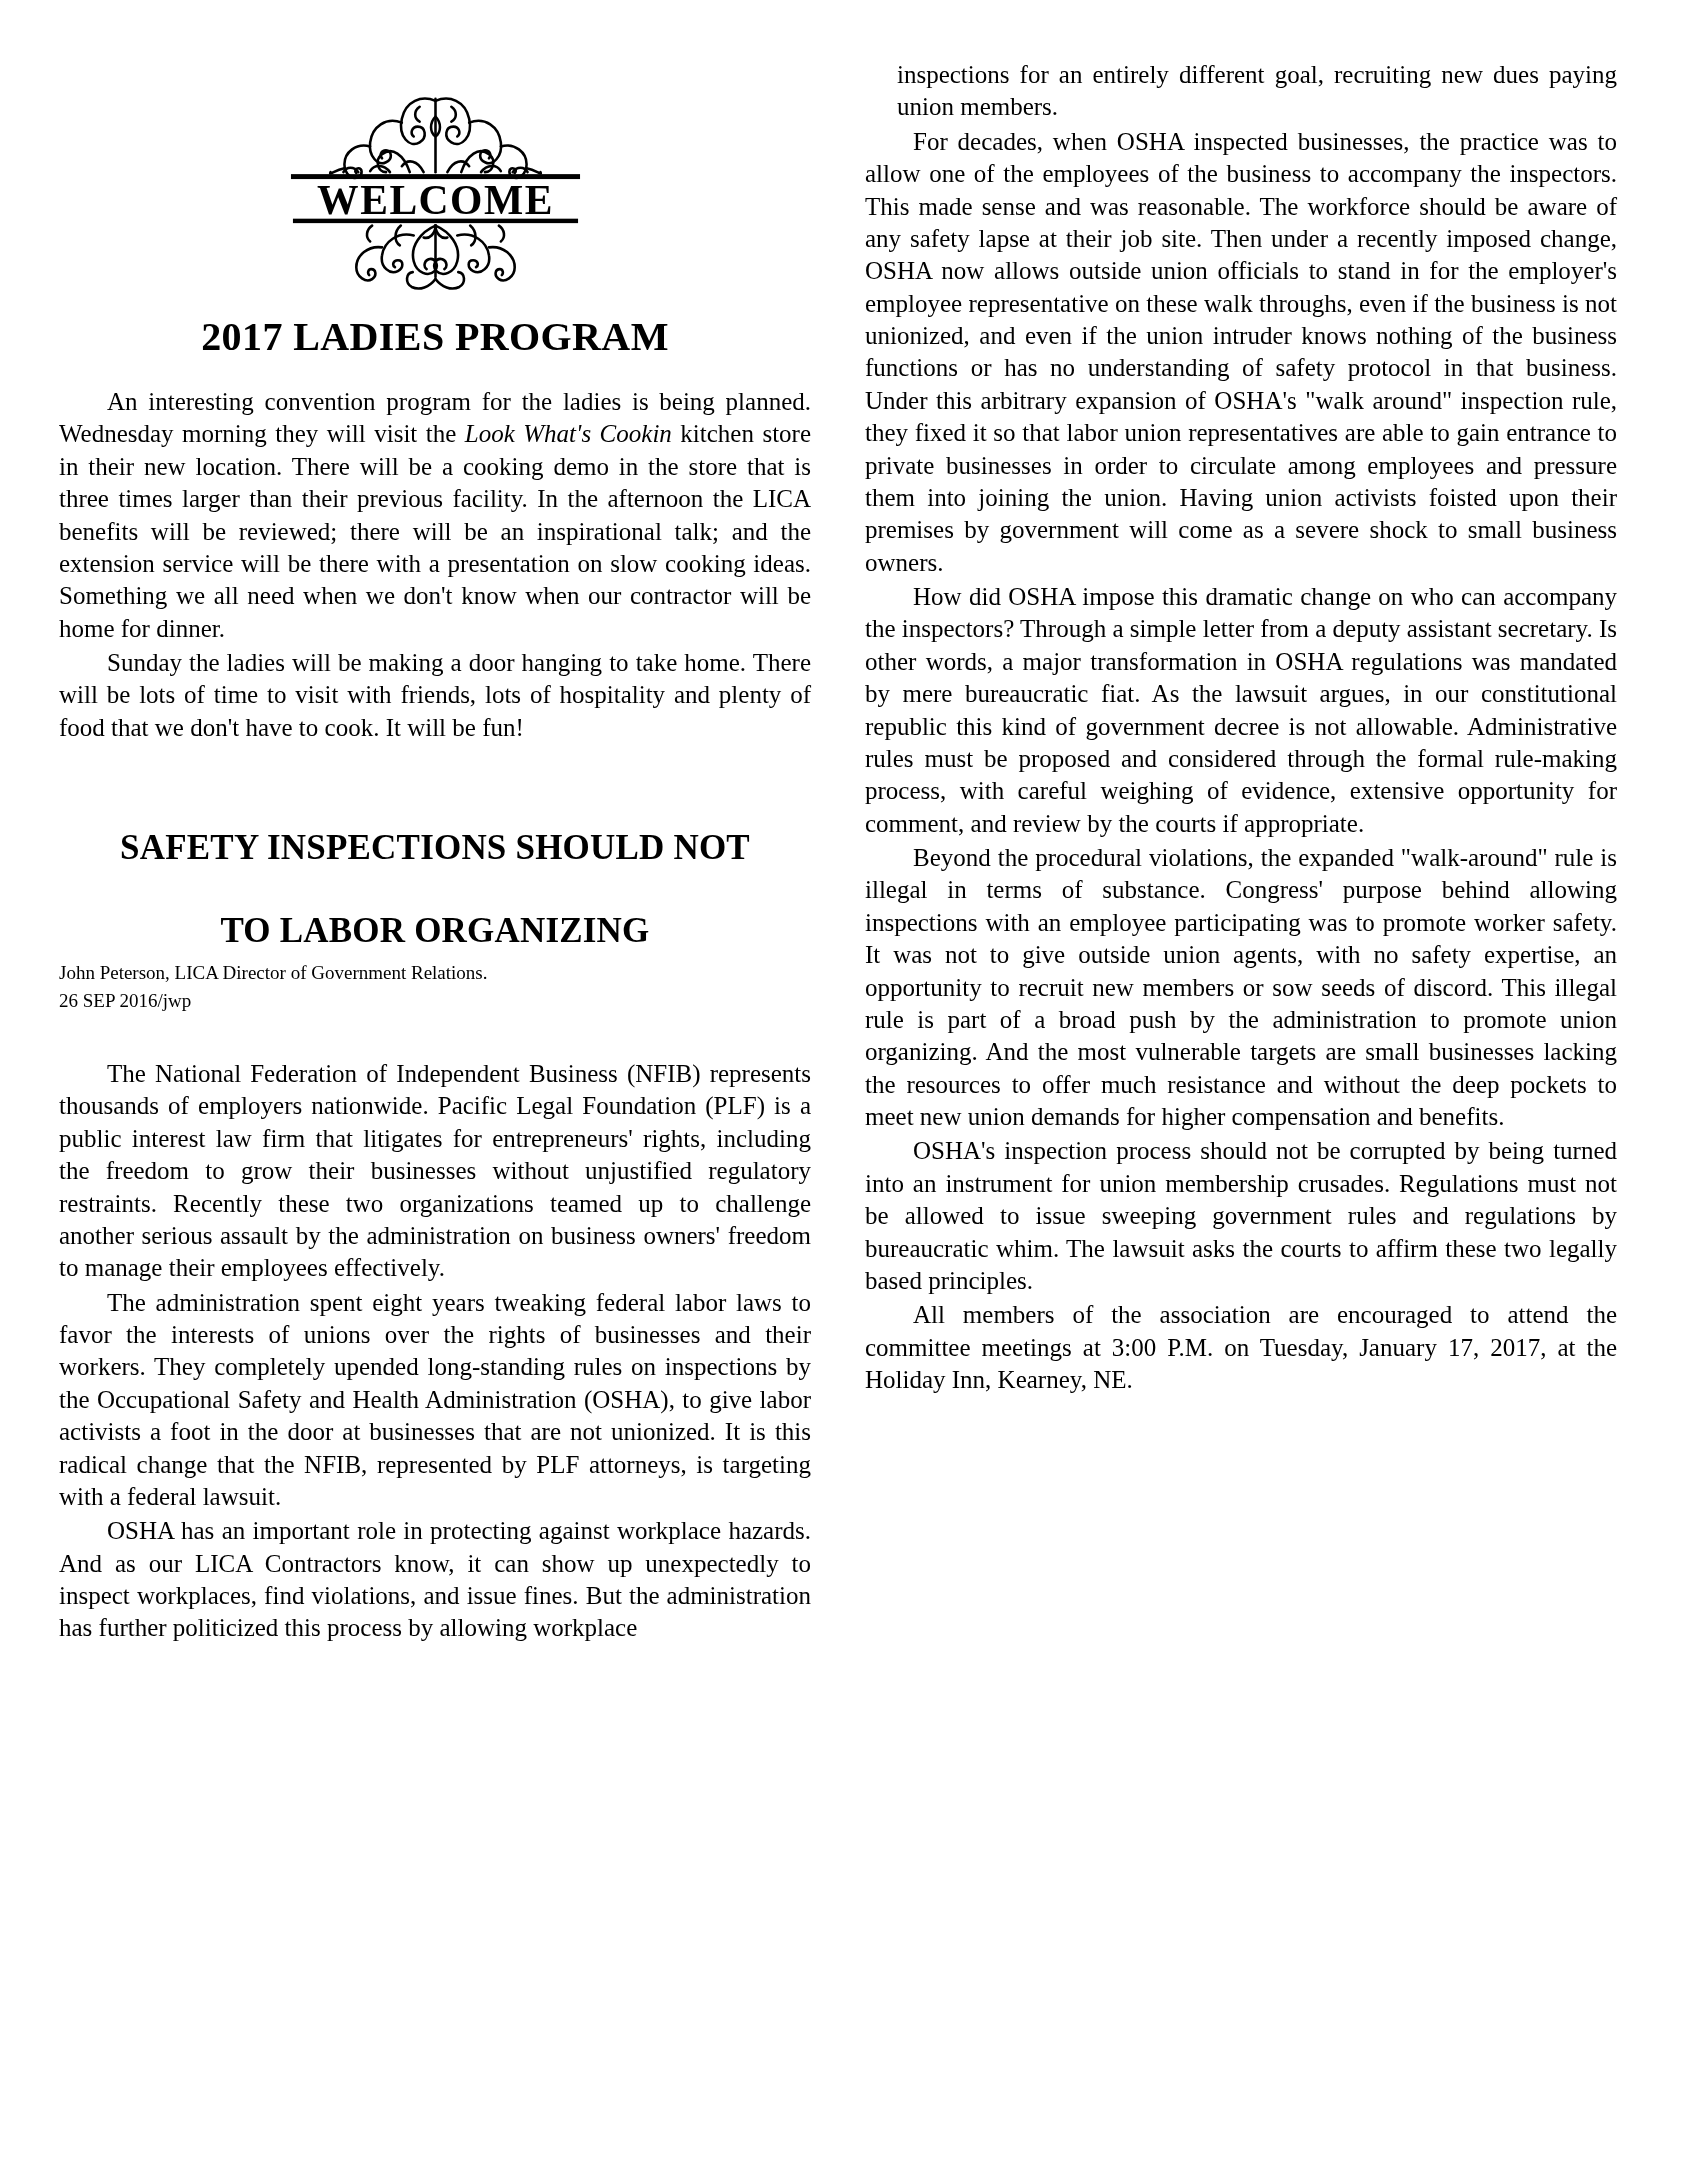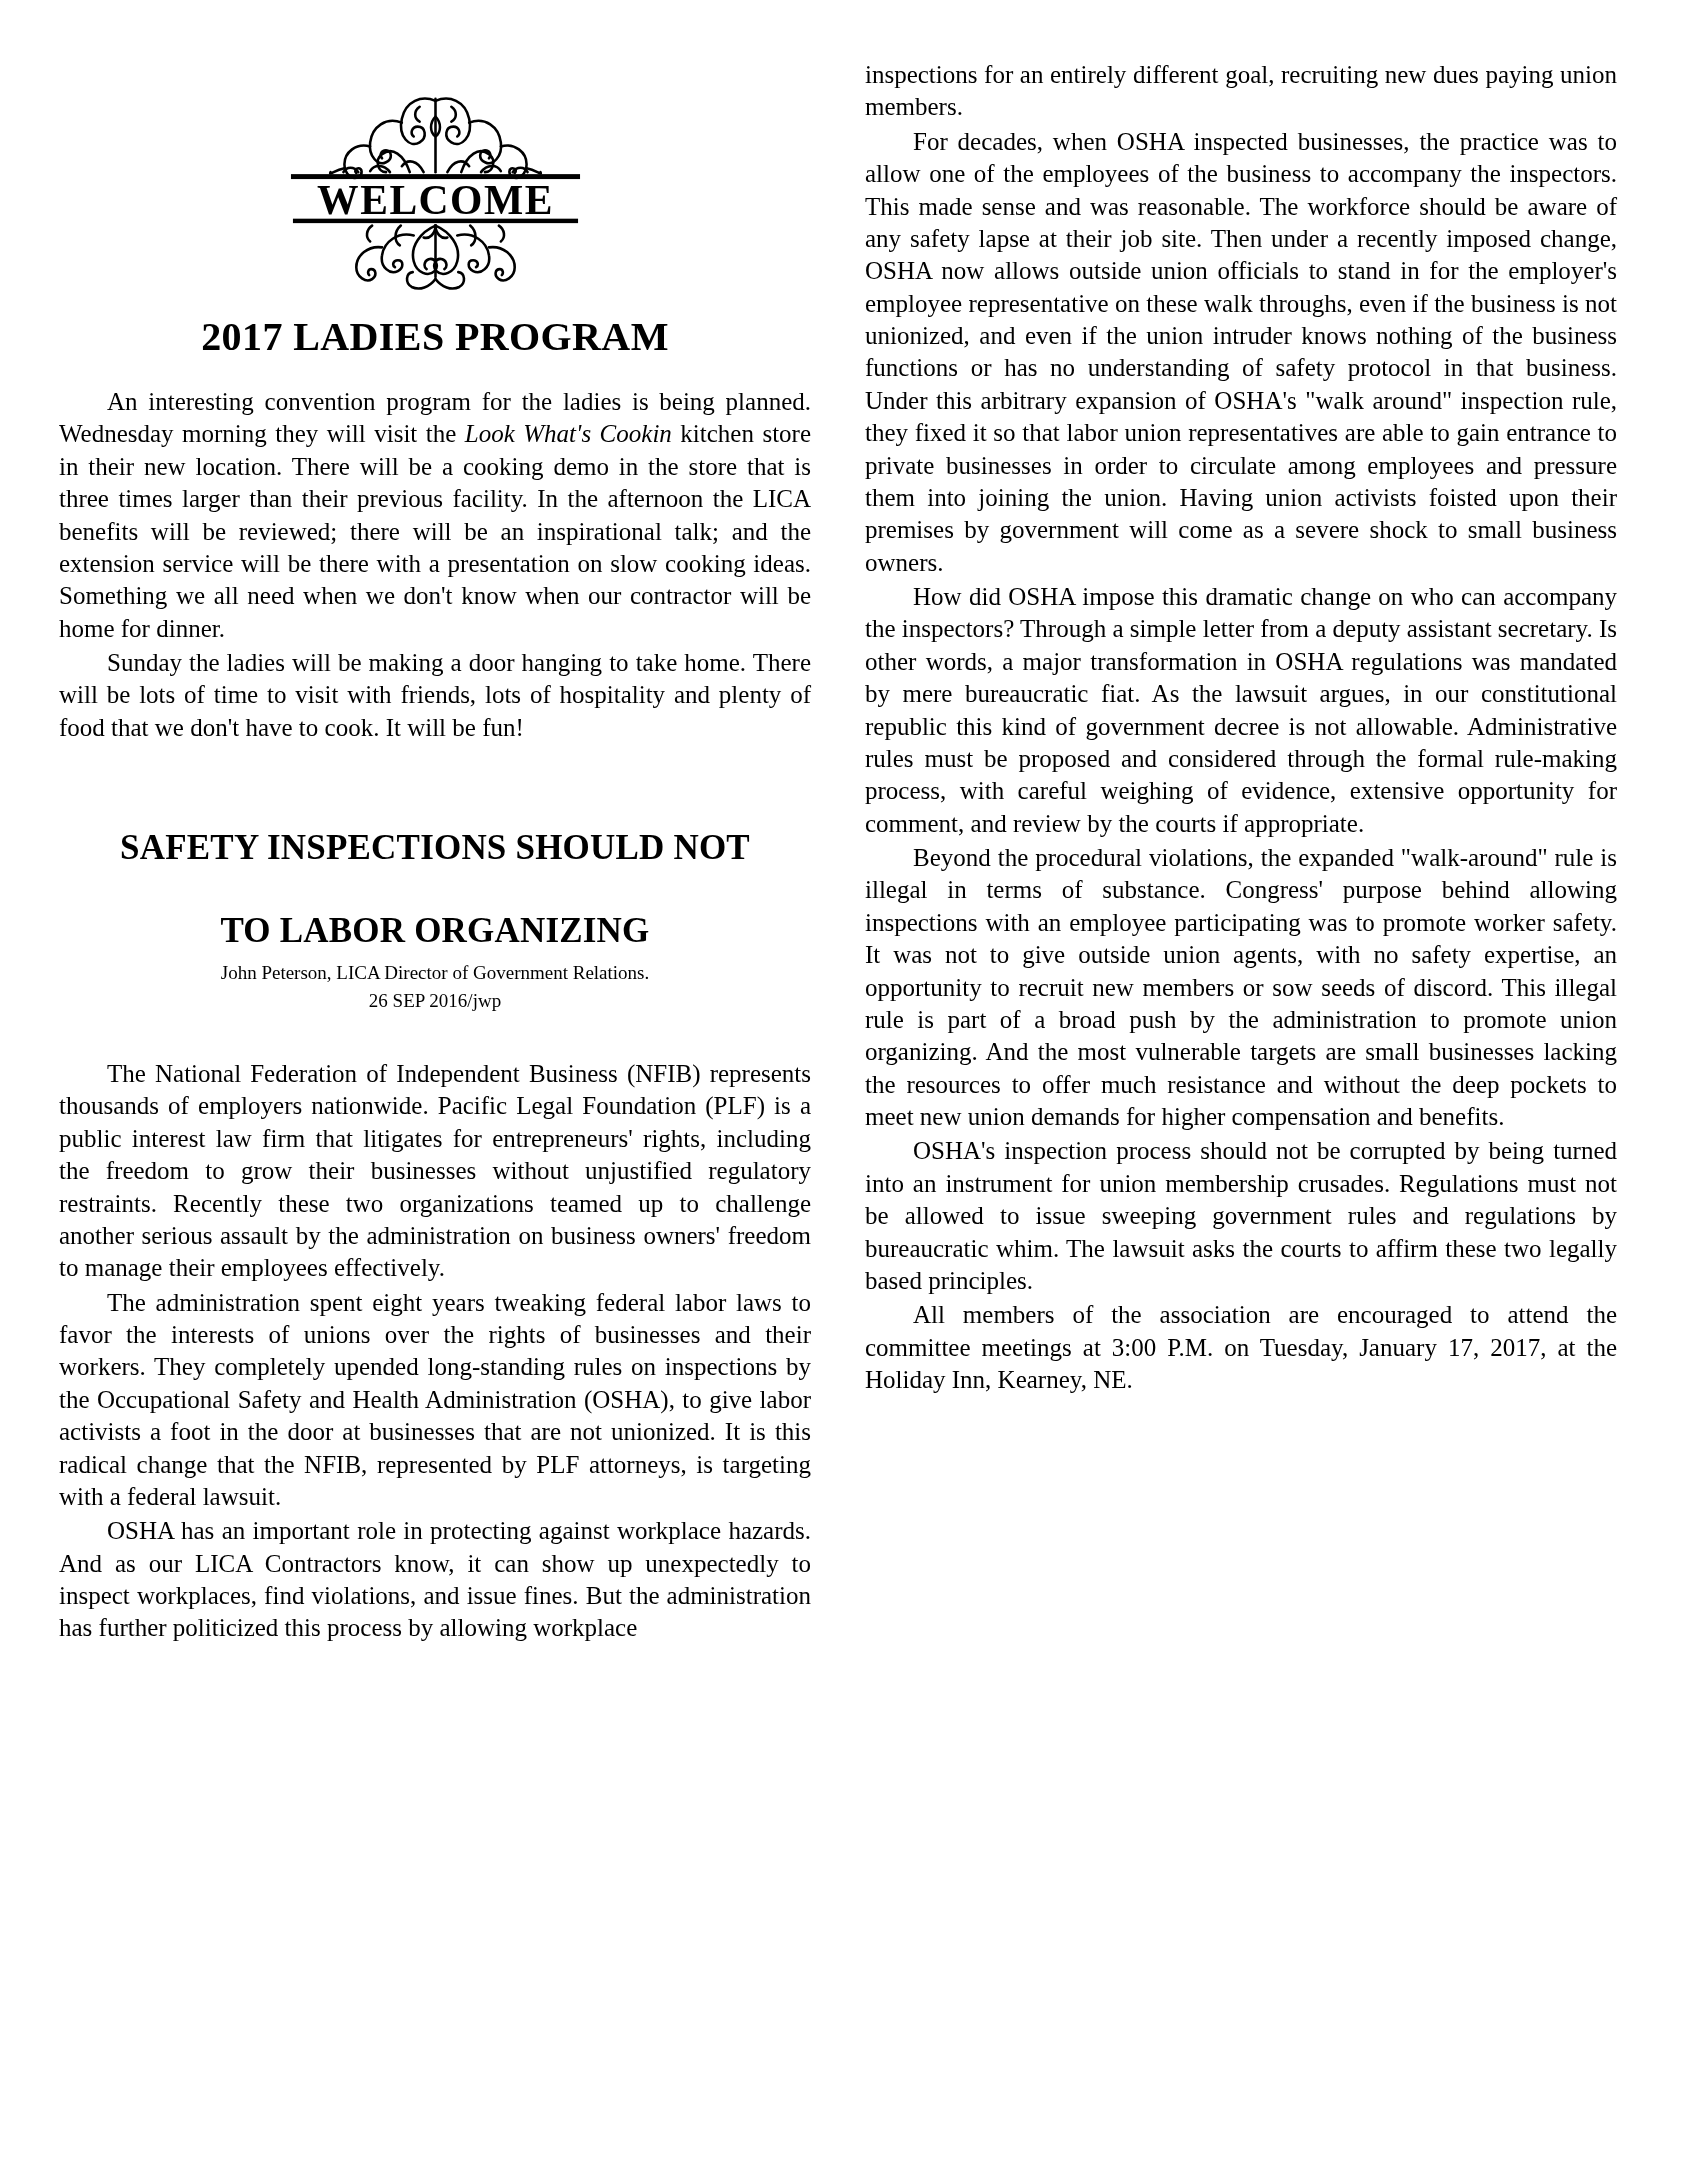--- a/index.html
+++ b/index.html
@@ -63,38 +63,38 @@
     line-height: 1.18;
     margin: 83px 0 8px 0;
     letter-spacing: 0.2px;
   }
   h2.section-title.committees {
     margin: 91px 0 30px 0;
     font-size: 38px;
     letter-spacing: 1px;
   }
   .byline {
-    text-align: center;
+    text-align: left;
     font-size: 19px;
     line-height: 1.45;
     margin: 0;
   }
   .byline .line2 { display: block; font-family: Liberation Serif, serif; }
 
   
   p.body {
     font-size: 25px;
     line-height: 1.295;
     text-align: justify;
     text-justify: inter-word;
     margin: 0 0 0 0;
     text-indent: 48px;
     hyphens: none;
   }
-  p.body.cont { text-indent: 0; }
+  p.body.cont { text-indent: 0; margin-left: 32px; }
   p.body + p.body { margin-top: 2px; }
   .gap-after-byline { height: 44px; }
   em { }
 </style>
 </head>
 <body>
 
 <div class="page">
   <div class="columns">
 

